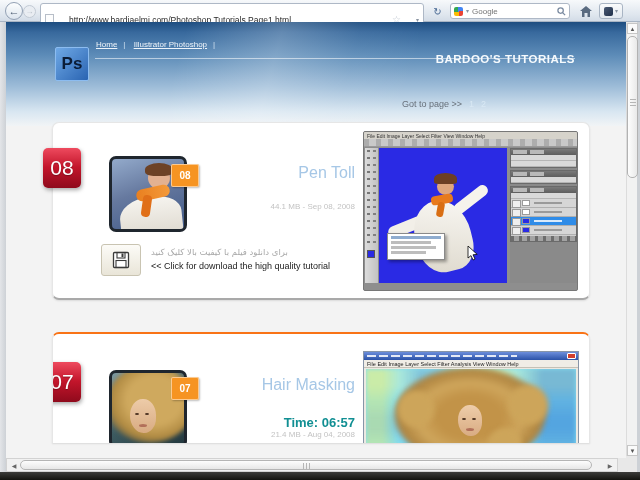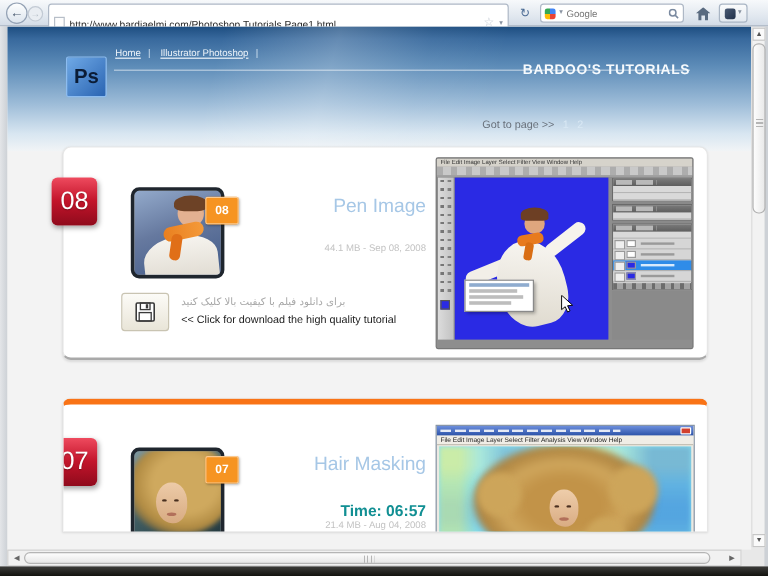--- a/index.html
+++ b/index.html
@@ -7,21 +7,21 @@
   .screen{position:relative;width:640px;height:480px;background:#e8e8e8;overflow:hidden;margin:0 auto;}
 
   
   .chrome{position:absolute;left:0;top:0;width:640px;height:22px;
     background:linear-gradient(180deg,#f7f9fb,#dfe6ee 70%,#d3dce7);border-bottom:1px solid #a9b5c4;}
   .nav-btn{position:absolute;border-radius:50%;display:flex;align-items:center;justify-content:center;}
   .back-btn{left:5px;top:2px;width:18px;height:18px;background:linear-gradient(#fdfefe,#dde5ee);
     border:1px solid #93a1b4;color:#4a5a70;font-size:11px;font-weight:bold;}
   .fwd-btn{left:23px;top:5px;width:13px;height:13px;background:#e9edf2;border:1px solid #c2cad4;color:#b8c0ca;font-size:8px;}
   .urlbar{position:absolute;left:40px;top:3px;width:384px;height:33px;background:#fff;
-    border:1px solid #aeb8c6;border-radius:3px;display:flex;align-items:center;padding:0 4px;gap:4px;}
+    border:1px solid #aeb8c6;border-radius:3px;display:flex;align-items:center;padding:0 4px;gap:15px;}
   .doc-icon{width:9px;height:11px;border:1px solid #b7bec8;background:#fdfdfd;flex:0 0 auto;}
   .url-input{flex:1;border:none;outline:none;font-size:8.5px;color:#2a2a2a;padding:0;background:transparent;}
   .star{color:#c2c9d3;font-size:10px;line-height:1;}
   .caret{color:#8a94a2;font-size:6px;line-height:1;}
   .reload-btn{position:absolute;left:430px;top:4px;width:15px;height:14px;color:#4a6a94;font-size:10px;
     display:flex;align-items:center;justify-content:center;}
   .searchbox{position:absolute;left:450px;top:3px;width:120px;height:16px;background:#fff;
     border:1px solid #aeb8c6;border-radius:3px;display:flex;align-items:center;padding:0 3px;gap:3px;}
   .g-logo{width:9px;height:9px;border-radius:2px;flex:0 0 auto;
     background:conic-gradient(#4285f4 0 25%,#ea4335 0 50%,#fbbc05 0 75%,#34a853 0);}
@@ -69,21 +69,21 @@
   .page-title{position:absolute;left:90px;top:36px;z-index:2;font-size:17px;letter-spacing:1.5px;color:#fdfeff;}
   .site-title{position:absolute;right:51px;top:31px;z-index:2;font-size:11.5px;font-weight:bold;color:#f6fafd;letter-spacing:.5px;}
   .hdr-line{position:absolute;left:89px;top:36px;width:480px;height:1px;background:rgba(255,255,255,.55);z-index:1;}
   .contact{position:absolute;right:51px;top:42px;z-index:2;font-size:9px;color:#f2f7fc;text-decoration:underline;}
   .pagination{position:absolute;right:140px;top:77px;z-index:2;font-size:9px;color:#68707a;display:flex;gap:7px;align-items:center;}
   .pagination a{color:#d9e8f4;text-decoration:none;font-size:9px;}
 
   .card{position:absolute;left:46px;width:538px;background:#fff;border:1px solid #e6e6e6;border-radius:7px;
     box-shadow:0 1px 2px rgba(0,0,0,.10);overflow:visible;}
   .card1{top:100px;height:178px;border-bottom:2px solid #a9a9a9;}
-  .card2{top:310px;height:111px;border-top:5px solid #f97316;overflow:hidden;border-bottom:none;border-radius:7px 7px 0 0;}
+  .card2{top:310px;height:111px;border-top:2px solid #f97316;overflow:hidden;border-bottom:none;border-radius:7px 7px 0 0;}
 
   .red-badge{position:absolute;left:-10px;width:38px;height:40px;border-radius:5px;
     background:linear-gradient(180deg,#ee4a5e,#c3152b 48%,#8f0a1c);
     color:#fff;font-size:21px;display:flex;align-items:center;justify-content:center;
     box-shadow:1px 2px 4px rgba(0,0,0,.35);text-shadow:0 1px 1px rgba(0,0,0,.3);}
   .thumb{position:absolute;left:56px;width:78px;height:76px;border:3px solid #1f262e;border-radius:7px;overflow:hidden;}
   .orange-badge{position:absolute;left:118px;width:28px;height:23px;background:#f69422;border-radius:2px;
     box-shadow:inset 0 0 0 1px rgba(255,255,255,.5),1px 1px 2px rgba(0,0,0,.25);
     color:#fff;font-size:10px;font-weight:bold;display:flex;align-items:center;justify-content:center;z-index:3;}
   .info{position:absolute;left:150px;width:152px;text-align:right;}
@@ -253,21 +253,21 @@
       <div class="red-badge" style="top:25px">08</div>
       <div class="thumb t1" style="top:33px">
         <div class="body"></div>
         <div class="head"></div>
         <div class="hair"></div>
         <div class="scarf"></div>
         <div class="scarf2"></div>
       </div>
       <div class="orange-badge" style="top:41px">08</div>
       <div class="info" style="top:41px">
-        <div class="tut-title">Pen Image</div>
+        <div class="tut-title">Pen Toll</div>
       </div>
       <div class="info" style="top:79px">
         <div class="tut-meta">44.1 MB  -  Sep 08, 2008</div>
       </div>
       <div class="dl-btn">
         <svg width="18" height="18" viewBox="0 0 18 18">
           <rect x="1.5" y="1.5" width="15" height="15" rx="1" fill="#fff" stroke="#3a3a3a" stroke-width="1.3"></rect>
           <rect x="5" y="1.5" width="8" height="5.5" fill="none" stroke="#3a3a3a" stroke-width="1.1"></rect>
           <rect x="9.5" y="2.5" width="2" height="3.5" fill="#3a3a3a"></rect>
           <rect x="4" y="9.5" width="10" height="7" fill="none" stroke="#3a3a3a" stroke-width="1.1"></rect>

